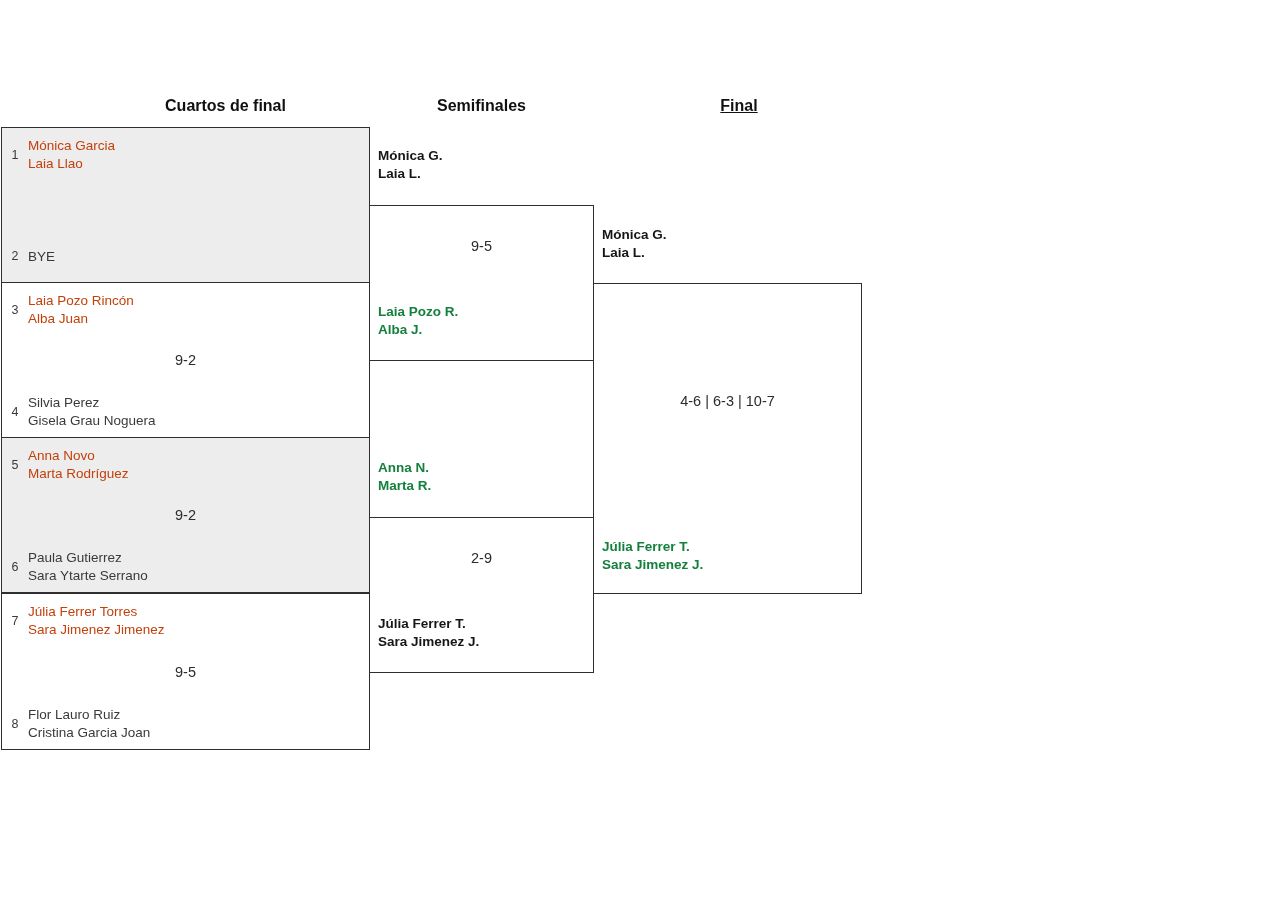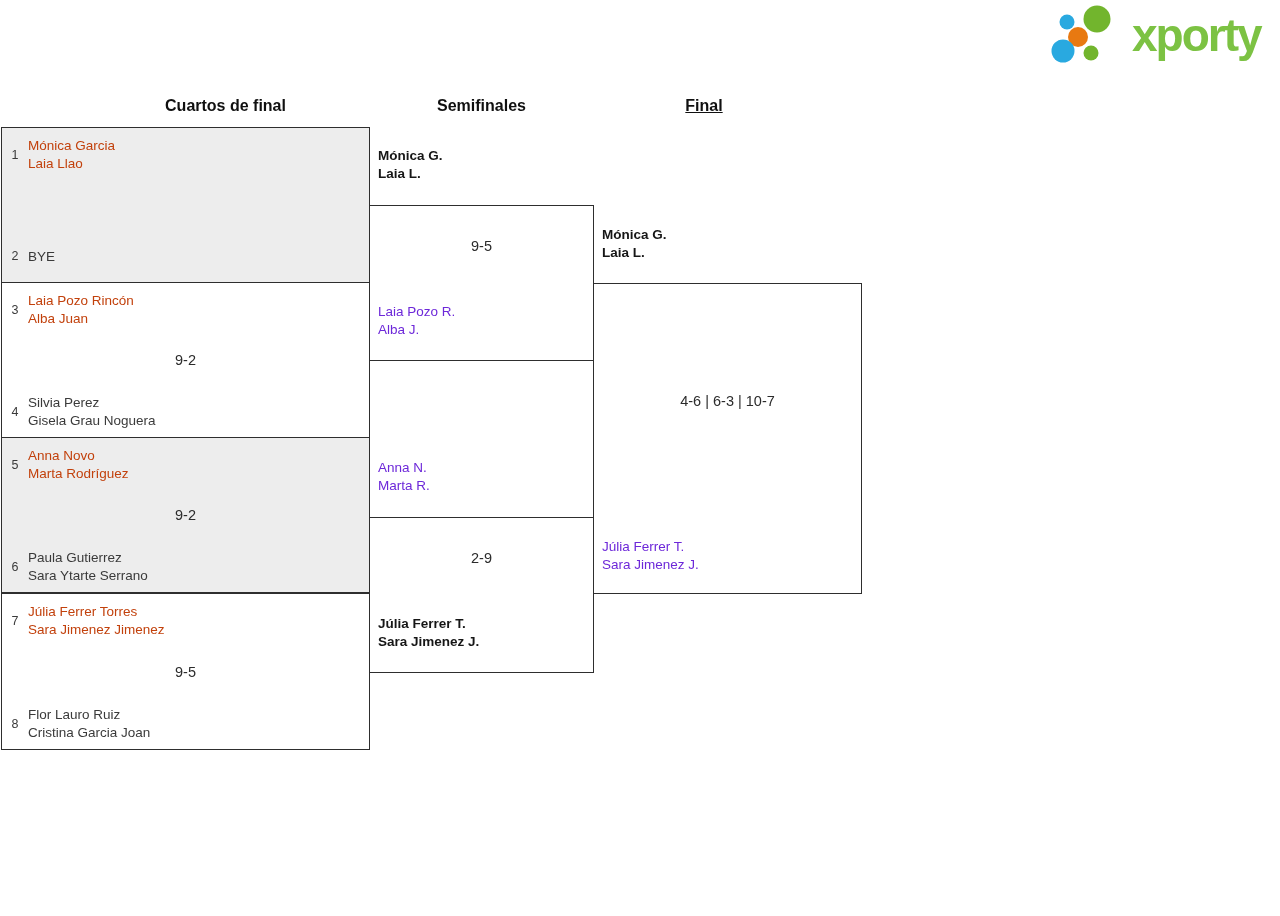--- a/index.html
+++ b/index.html
@@ -12,63 +12,53 @@
   .title-line{font-size:24px;font-weight:700;color:#101010;line-height:33px;white-space:nowrap;}
   .logo{position:absolute;left:1050px;top:2px;display:flex;align-items:flex-start;}
   .logo-text{font-size:46px;font-weight:700;letter-spacing:-2px;line-height:1;margin-top:10px;color:var(--brand-green,#7cc243);}
   .lc-blue{fill:var(--logo-blue,#29a9e0);}
   .lc-green{fill:var(--logo-green,#72b52d);}
   .lc-orange{fill:var(--logo-orange,#e87911);}
   
   .round-label{position:absolute;top:97px;height:19px;text-align:center;font-size:16px;font-weight:700;color:#101010;}
   .rl-qf{left:1px;width:369px;padding-left:40px;}
   .rl-sf{left:369px;width:225px;}
-  .rl-f{left:591px;width:226px;text-decoration:underline;}
+  .rl-f{left:626px;width:226px;text-decoration:underline;}
   
   .box{position:absolute;box-sizing:border-box;border:1px solid var(--line,#2e2e2e);background:#fff;}
   .box.shade{background:var(--box-shaded,#ededed);}
   .qf{left:1px;width:369px;}
   .sf{left:369px;width:225px;background:transparent;}
   .final-box{left:593px;top:283px;width:269px;height:311px;background:transparent;}
   
   .team{position:absolute;left:0;display:flex;align-items:center;}
   .team-top{top:9px;}
   .team-bottom{bottom:8px;}
   .team-bottom.bye-row{bottom:17px;}
   .seed{flex:none;width:26px;text-align:center;font-size:12.5px;color:#3a3a3a;}
   .names{font-size:13.5px;line-height:17.5px;color:#3a3a3a;font-weight:400;}
   .names .l{display:block;white-space:nowrap;}
   .names .l:empty{display:none;}
   .names.win{font-weight:400;color:#c2410c;}
   
-  .float-team{position:absolute;font-size:13.5px;line-height:17.5px;color:#6d28d9;font-weight:400;}
+  .float-team{position:absolute;font-size:13.5px;line-height:17.5px;color:#15803d;font-weight:700;}
   .float-team .l{display:block;white-space:nowrap;}
   .float-team.win{font-weight:700;color:#161616;}
   
   .score{position:absolute;left:0;right:0;text-align:center;font-size:14.5px;height:18px;line-height:18px;color:#2b2b2b;}
   .qf .score{top:50%;margin-top:-9px;}
   .sf .score{top:31px;}
   .final-box .score{top:108px;}
 </style>
 </head>
 <body>
 
 <div class="page">
 
 
-  <div class="logo">
-    <svg width="82" height="66" viewBox="0 0 82 66">
-      <circle class="lc-blue" cx="17" cy="20" r="7.5"></circle>
-      <circle class="lc-green" cx="47" cy="17" r="13.5"></circle>
-      <circle class="lc-orange" cx="28" cy="35" r="10"></circle>
-      <circle class="lc-blue" cx="13" cy="49" r="11.5"></circle>
-      <circle class="lc-green" cx="41" cy="51" r="7.5"></circle>
-    </svg>
-    <span class="logo-text">xporty</span>
-  </div>
 
   <div class="round-label rl-qf">Cuartos de final</div>
   <div class="round-label rl-sf">Semifinales</div>
   <div class="round-label rl-f">Final</div>
 
   <div class="box qf shade" style="top:127px;height:156px;">
     <div class="team team-top">
       <span class="seed">1</span>
       <span class="names win">
         <span class="l">Mónica Garcia</span>

